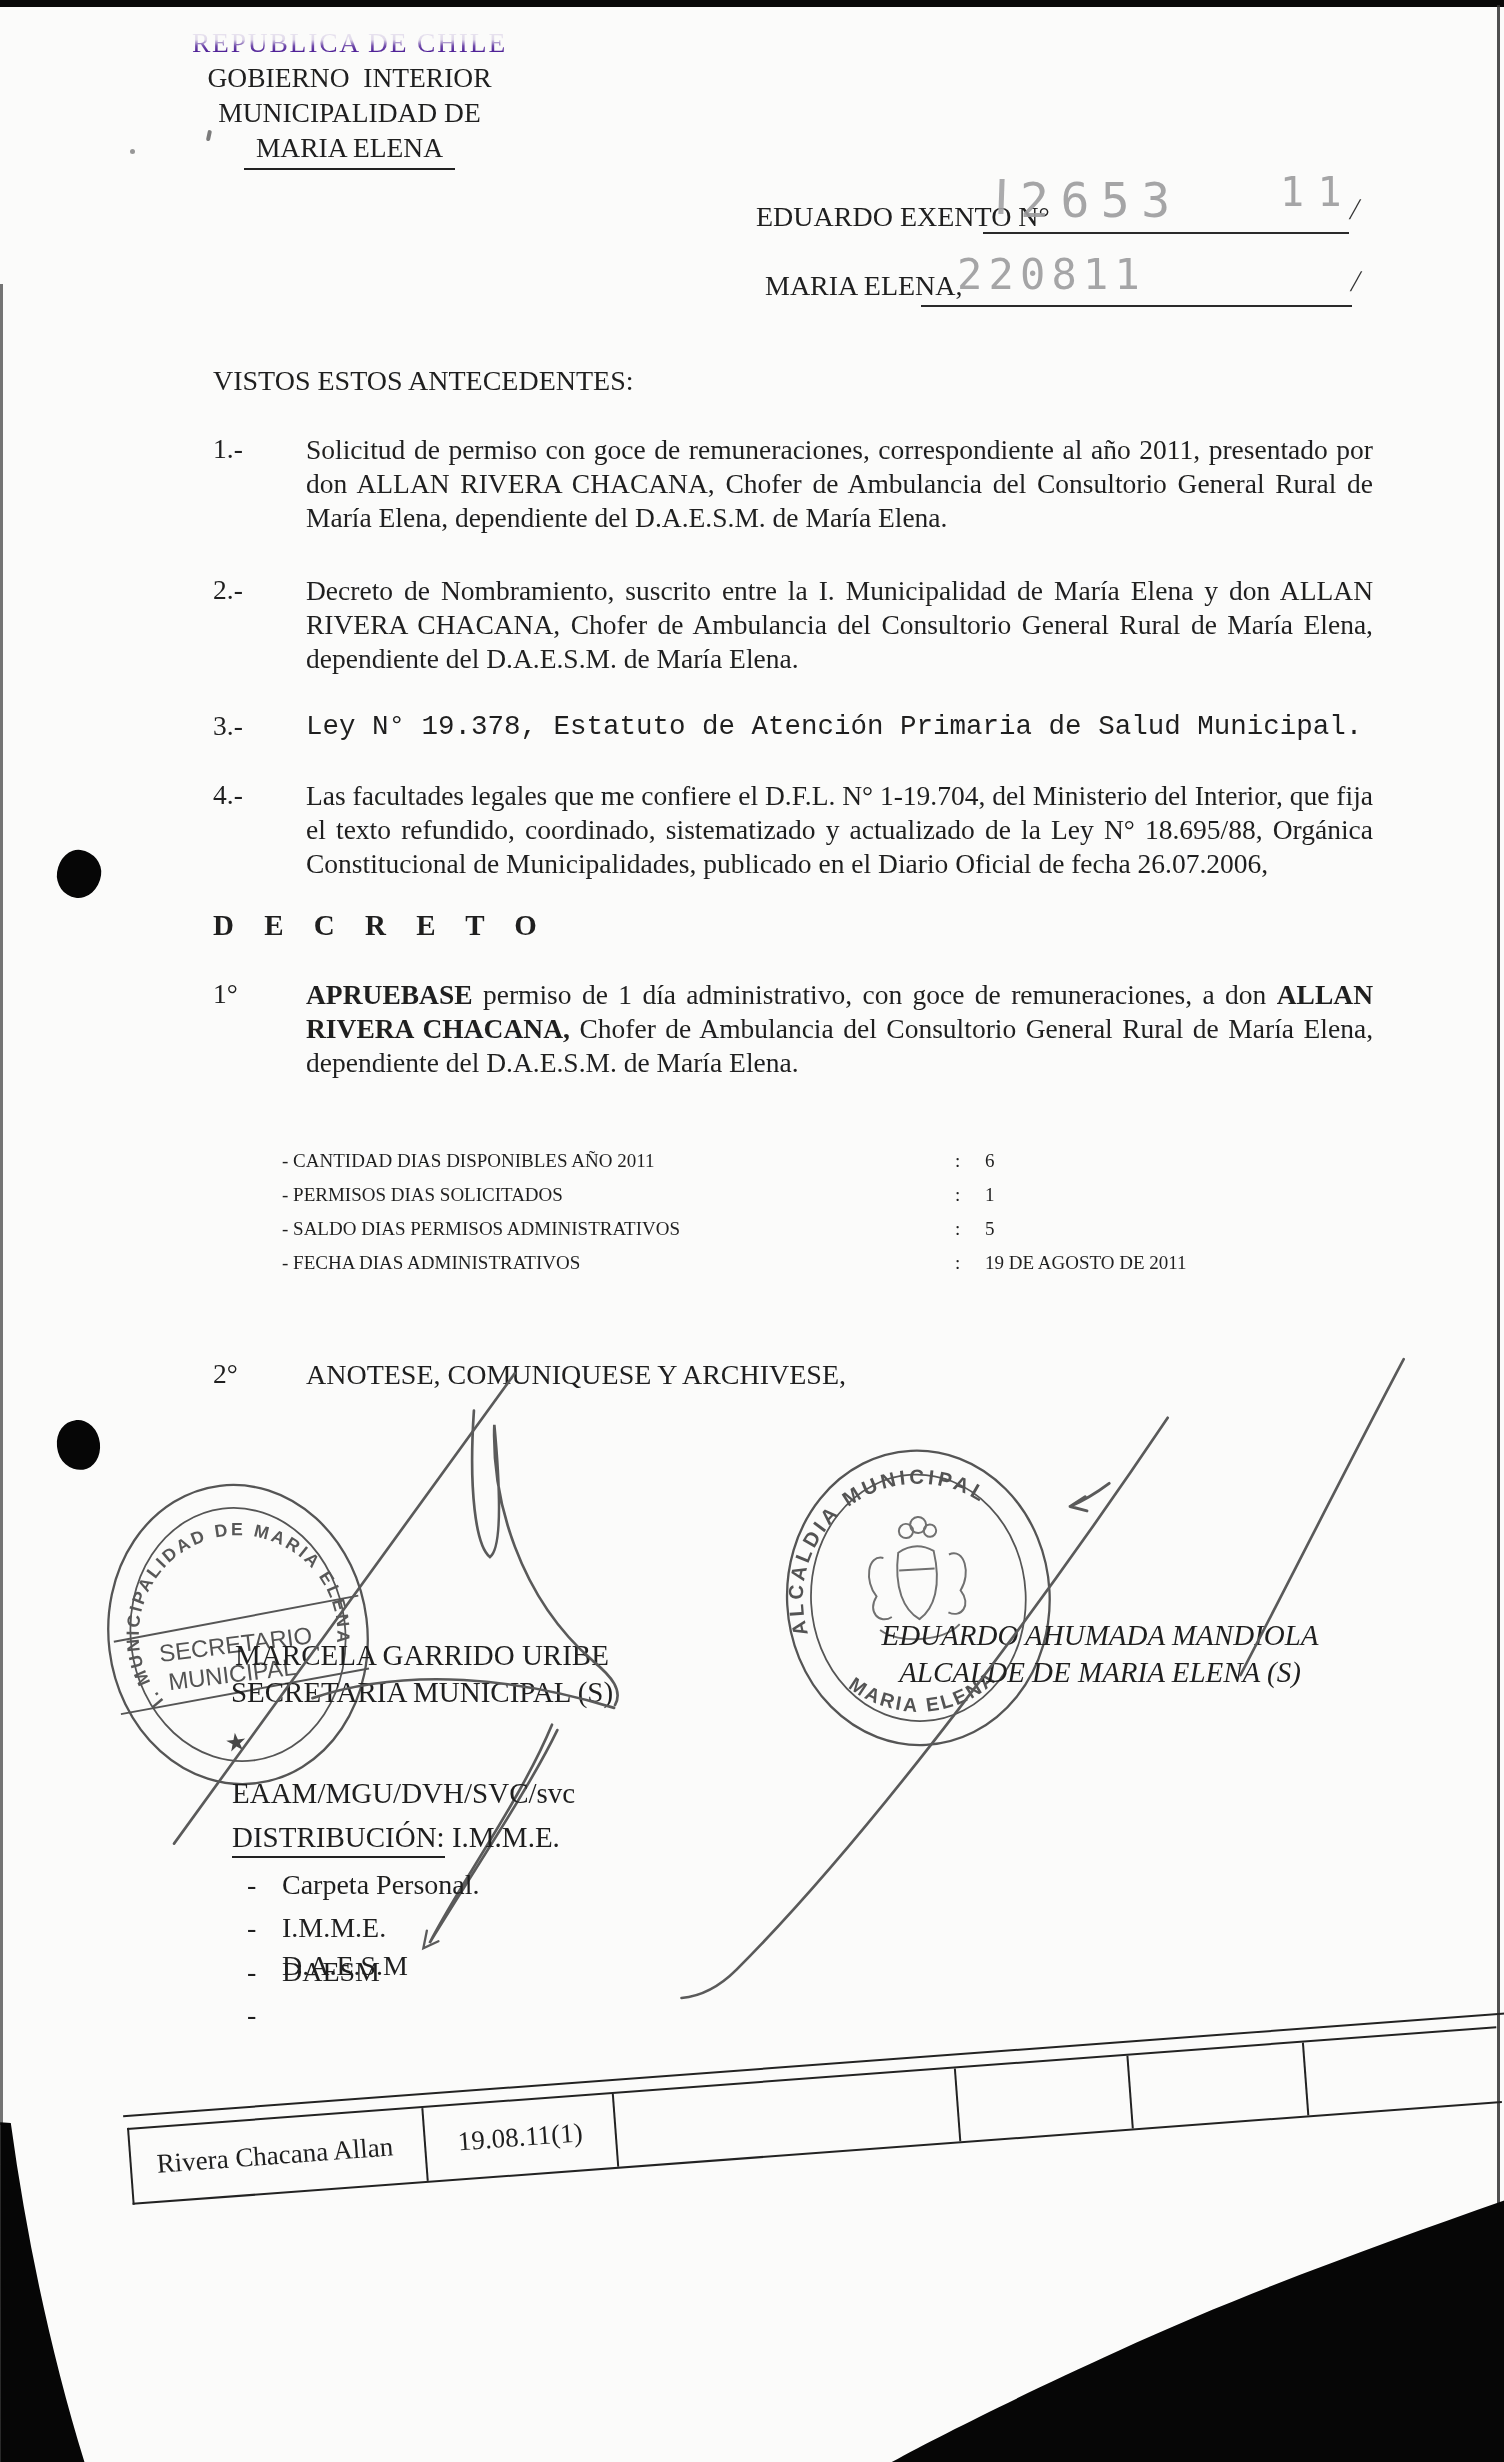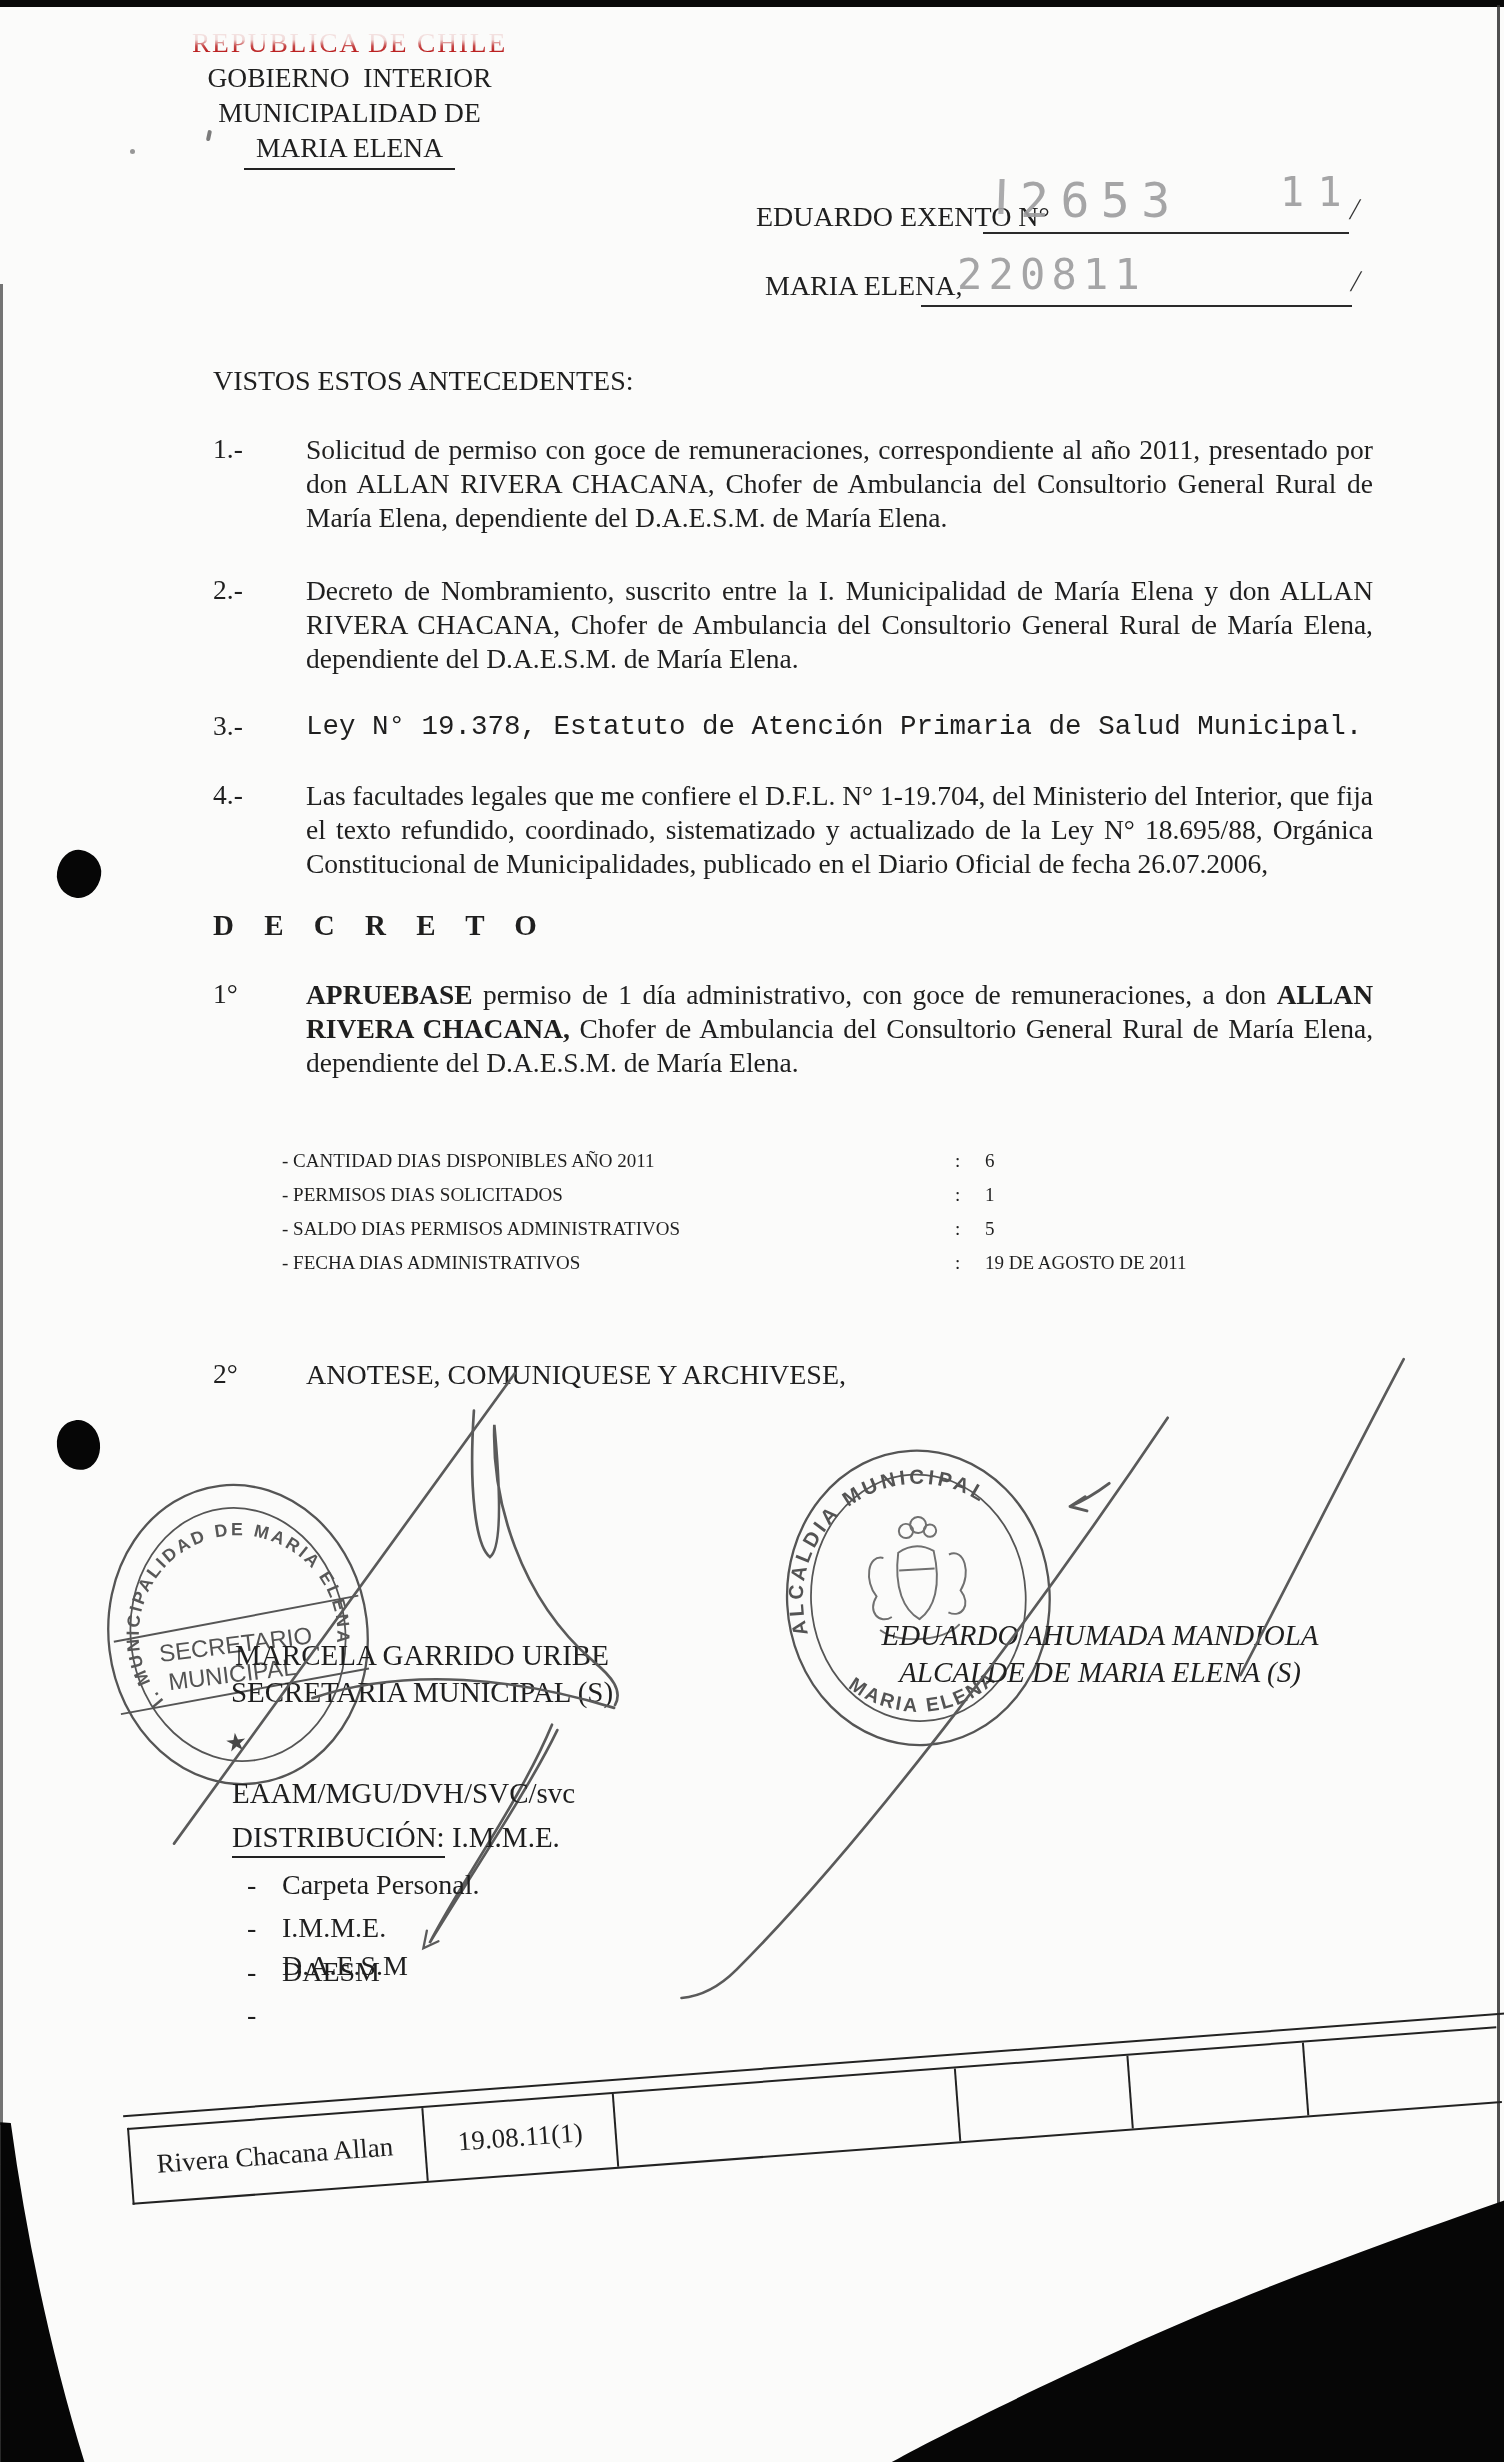--- a/index.html
+++ b/index.html
@@ -4,21 +4,21 @@
 <style>
   html,body{margin:0;padding:0;}
   body{width:1505px;height:2462px;position:relative;background:#fbfbfa;overflow:hidden;
        font-family:"Liberation Serif","DejaVu Serif",serif;color:#1f1f1f;}
   .abs{position:absolute;}
   .body-txt{font-size:27.5px;line-height:34px;}
   .just{text-align:justify;text-justify:inter-word;}
   
   .letterhead{left:190px;top:25px;width:319px;text-align:center;}
   .letterhead .lh-line{font-size:27.5px;line-height:35px;white-space:pre-wrap;}
-  .lh-faded{color:#b91c1c;letter-spacing:1.8px;
+  .lh-faded{color:#4c1d95;letter-spacing:1.8px;
       -webkit-mask-image:linear-gradient(to bottom,rgba(0,0,0,.05) 0%,rgba(0,0,0,.15) 42%,rgba(0,0,0,.8) 60%,#000 78%);
       mask-image:linear-gradient(to bottom,rgba(0,0,0,.05) 0%,rgba(0,0,0,.15) 42%,rgba(0,0,0,.8) 60%,#000 78%);}
   .lh-underline{display:inline-block;border-bottom:2.2px solid #222;padding:0 12.4px 2.7px 12.4px;}
   
   .field-label{font-size:28px;}
   .u-line{background:#2a2a2a;height:2.2px;}
   .stamp-num{font-family:"DejaVu Sans Mono",monospace;color:#9c9c9e;opacity:.9;}
   .slash{font-size:30px;color:#333;transform:skewX(-12deg);}
   
   .item-num{left:213px;font-size:27.5px;}

